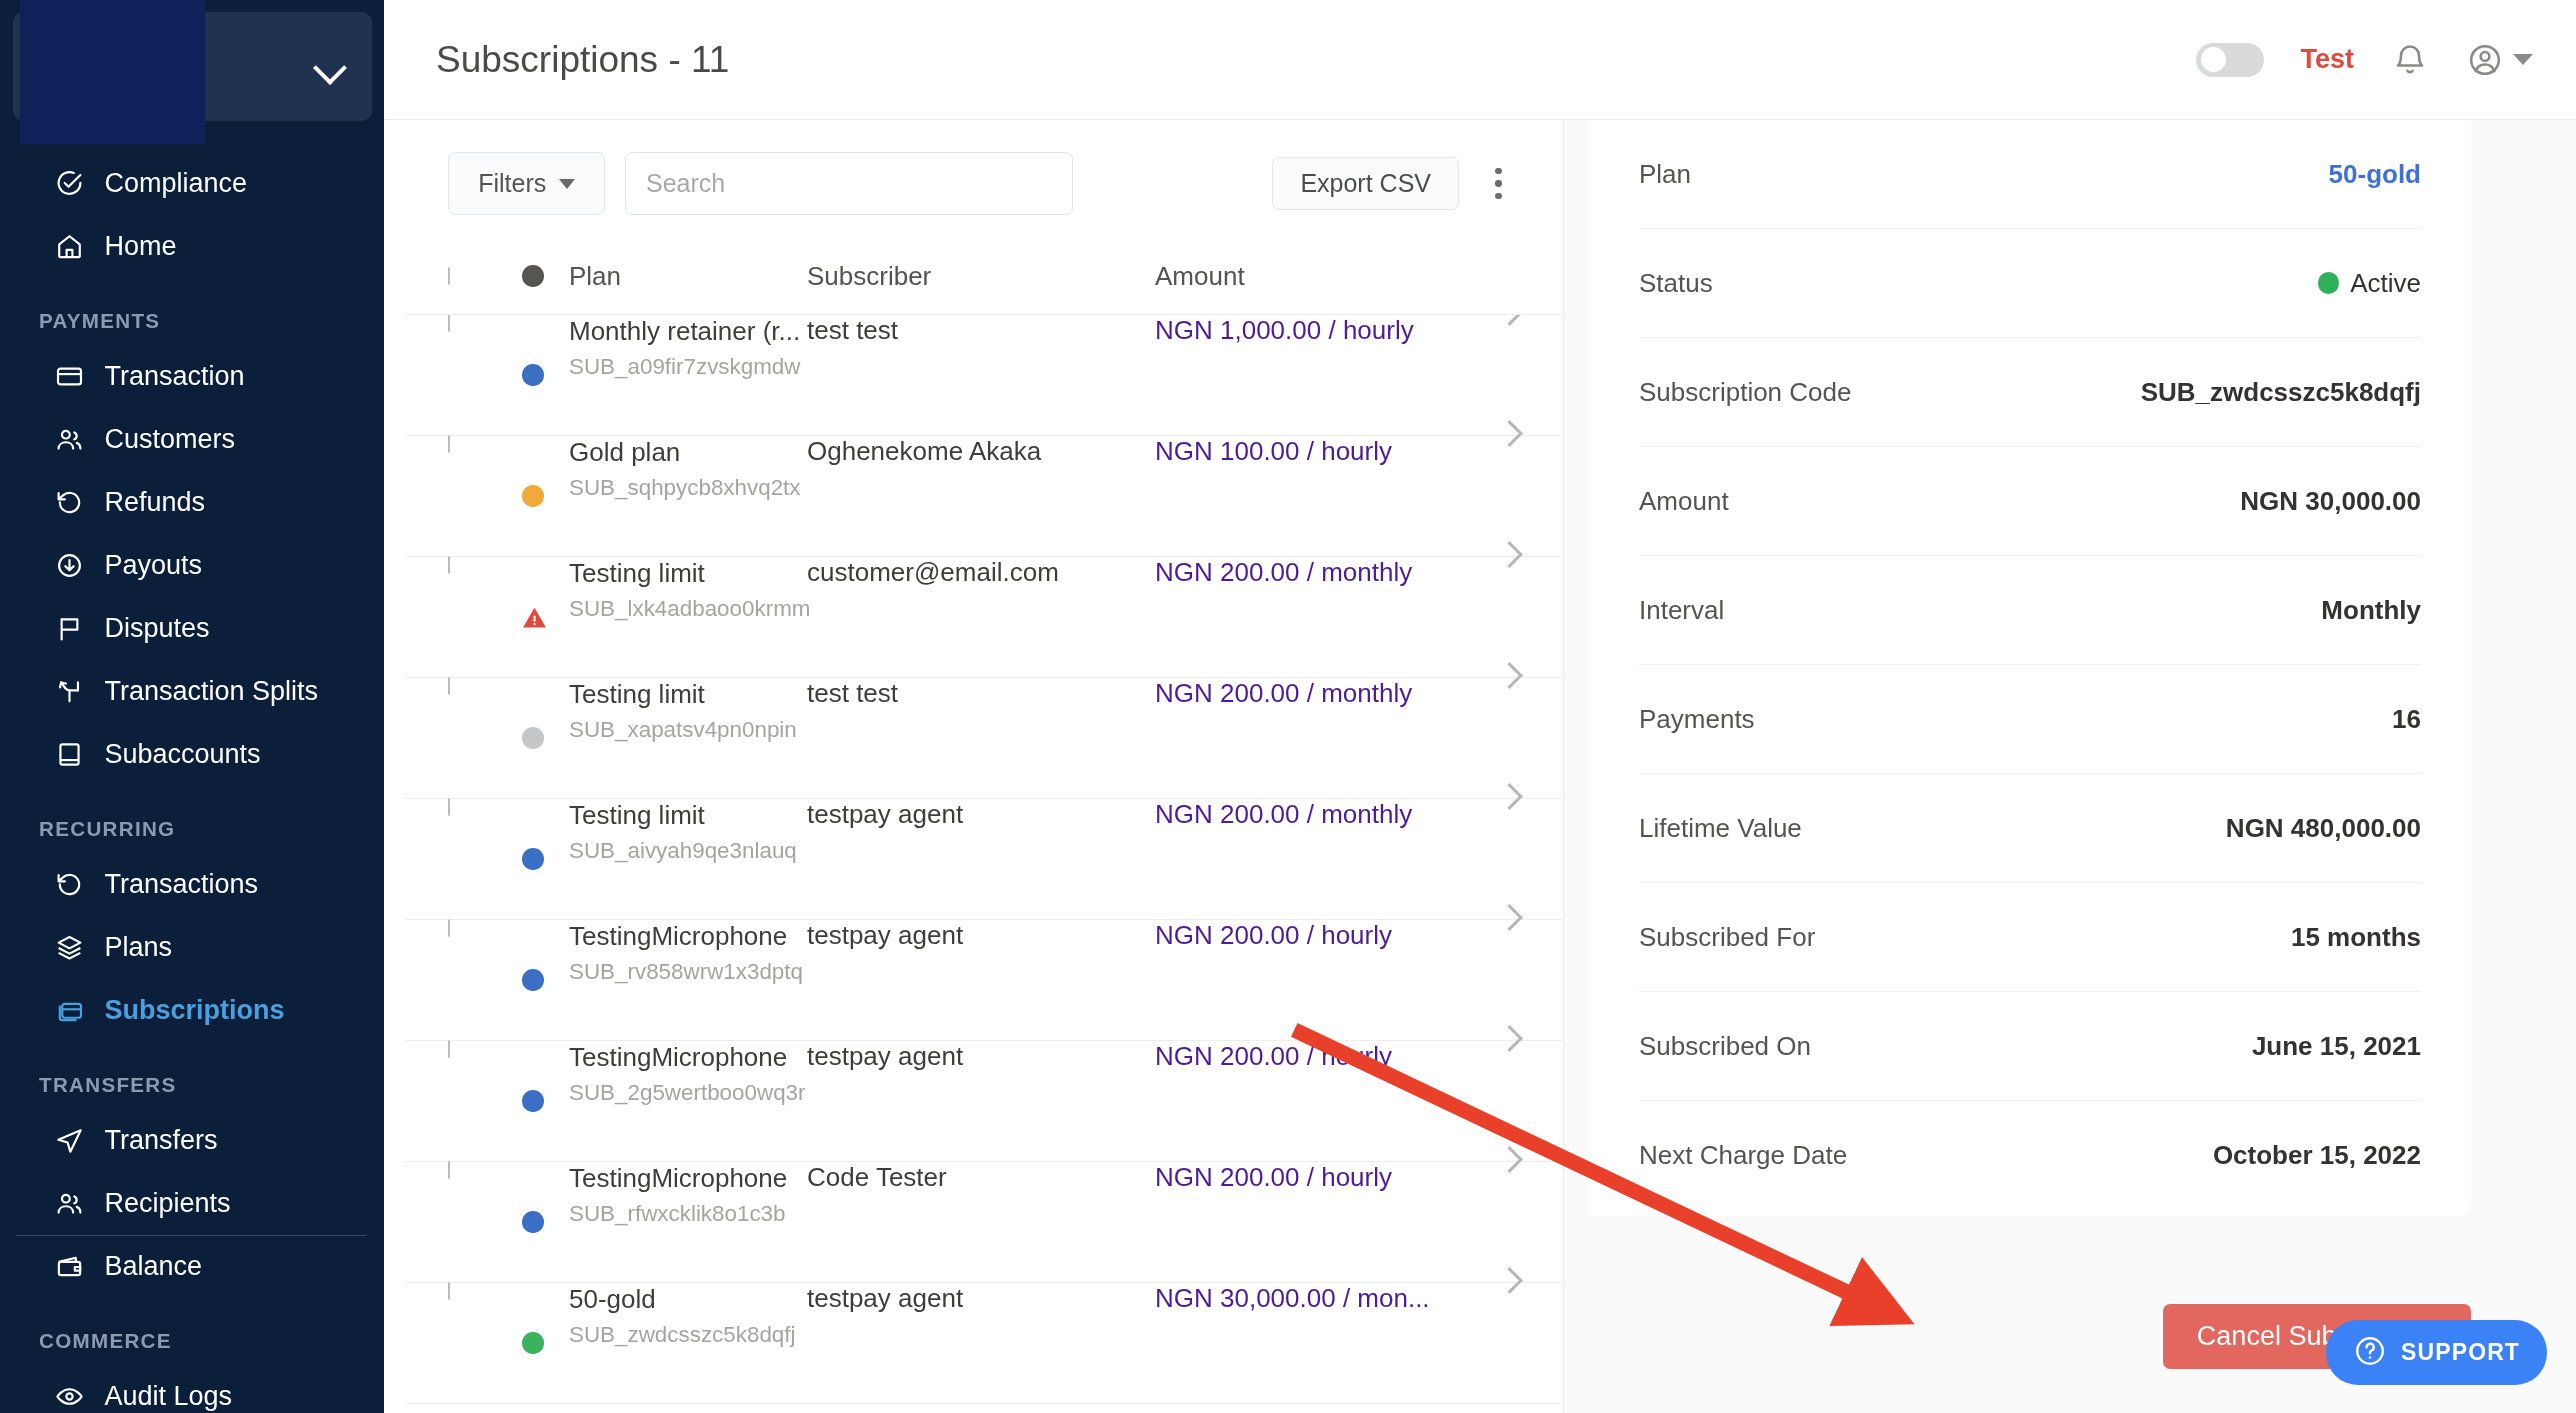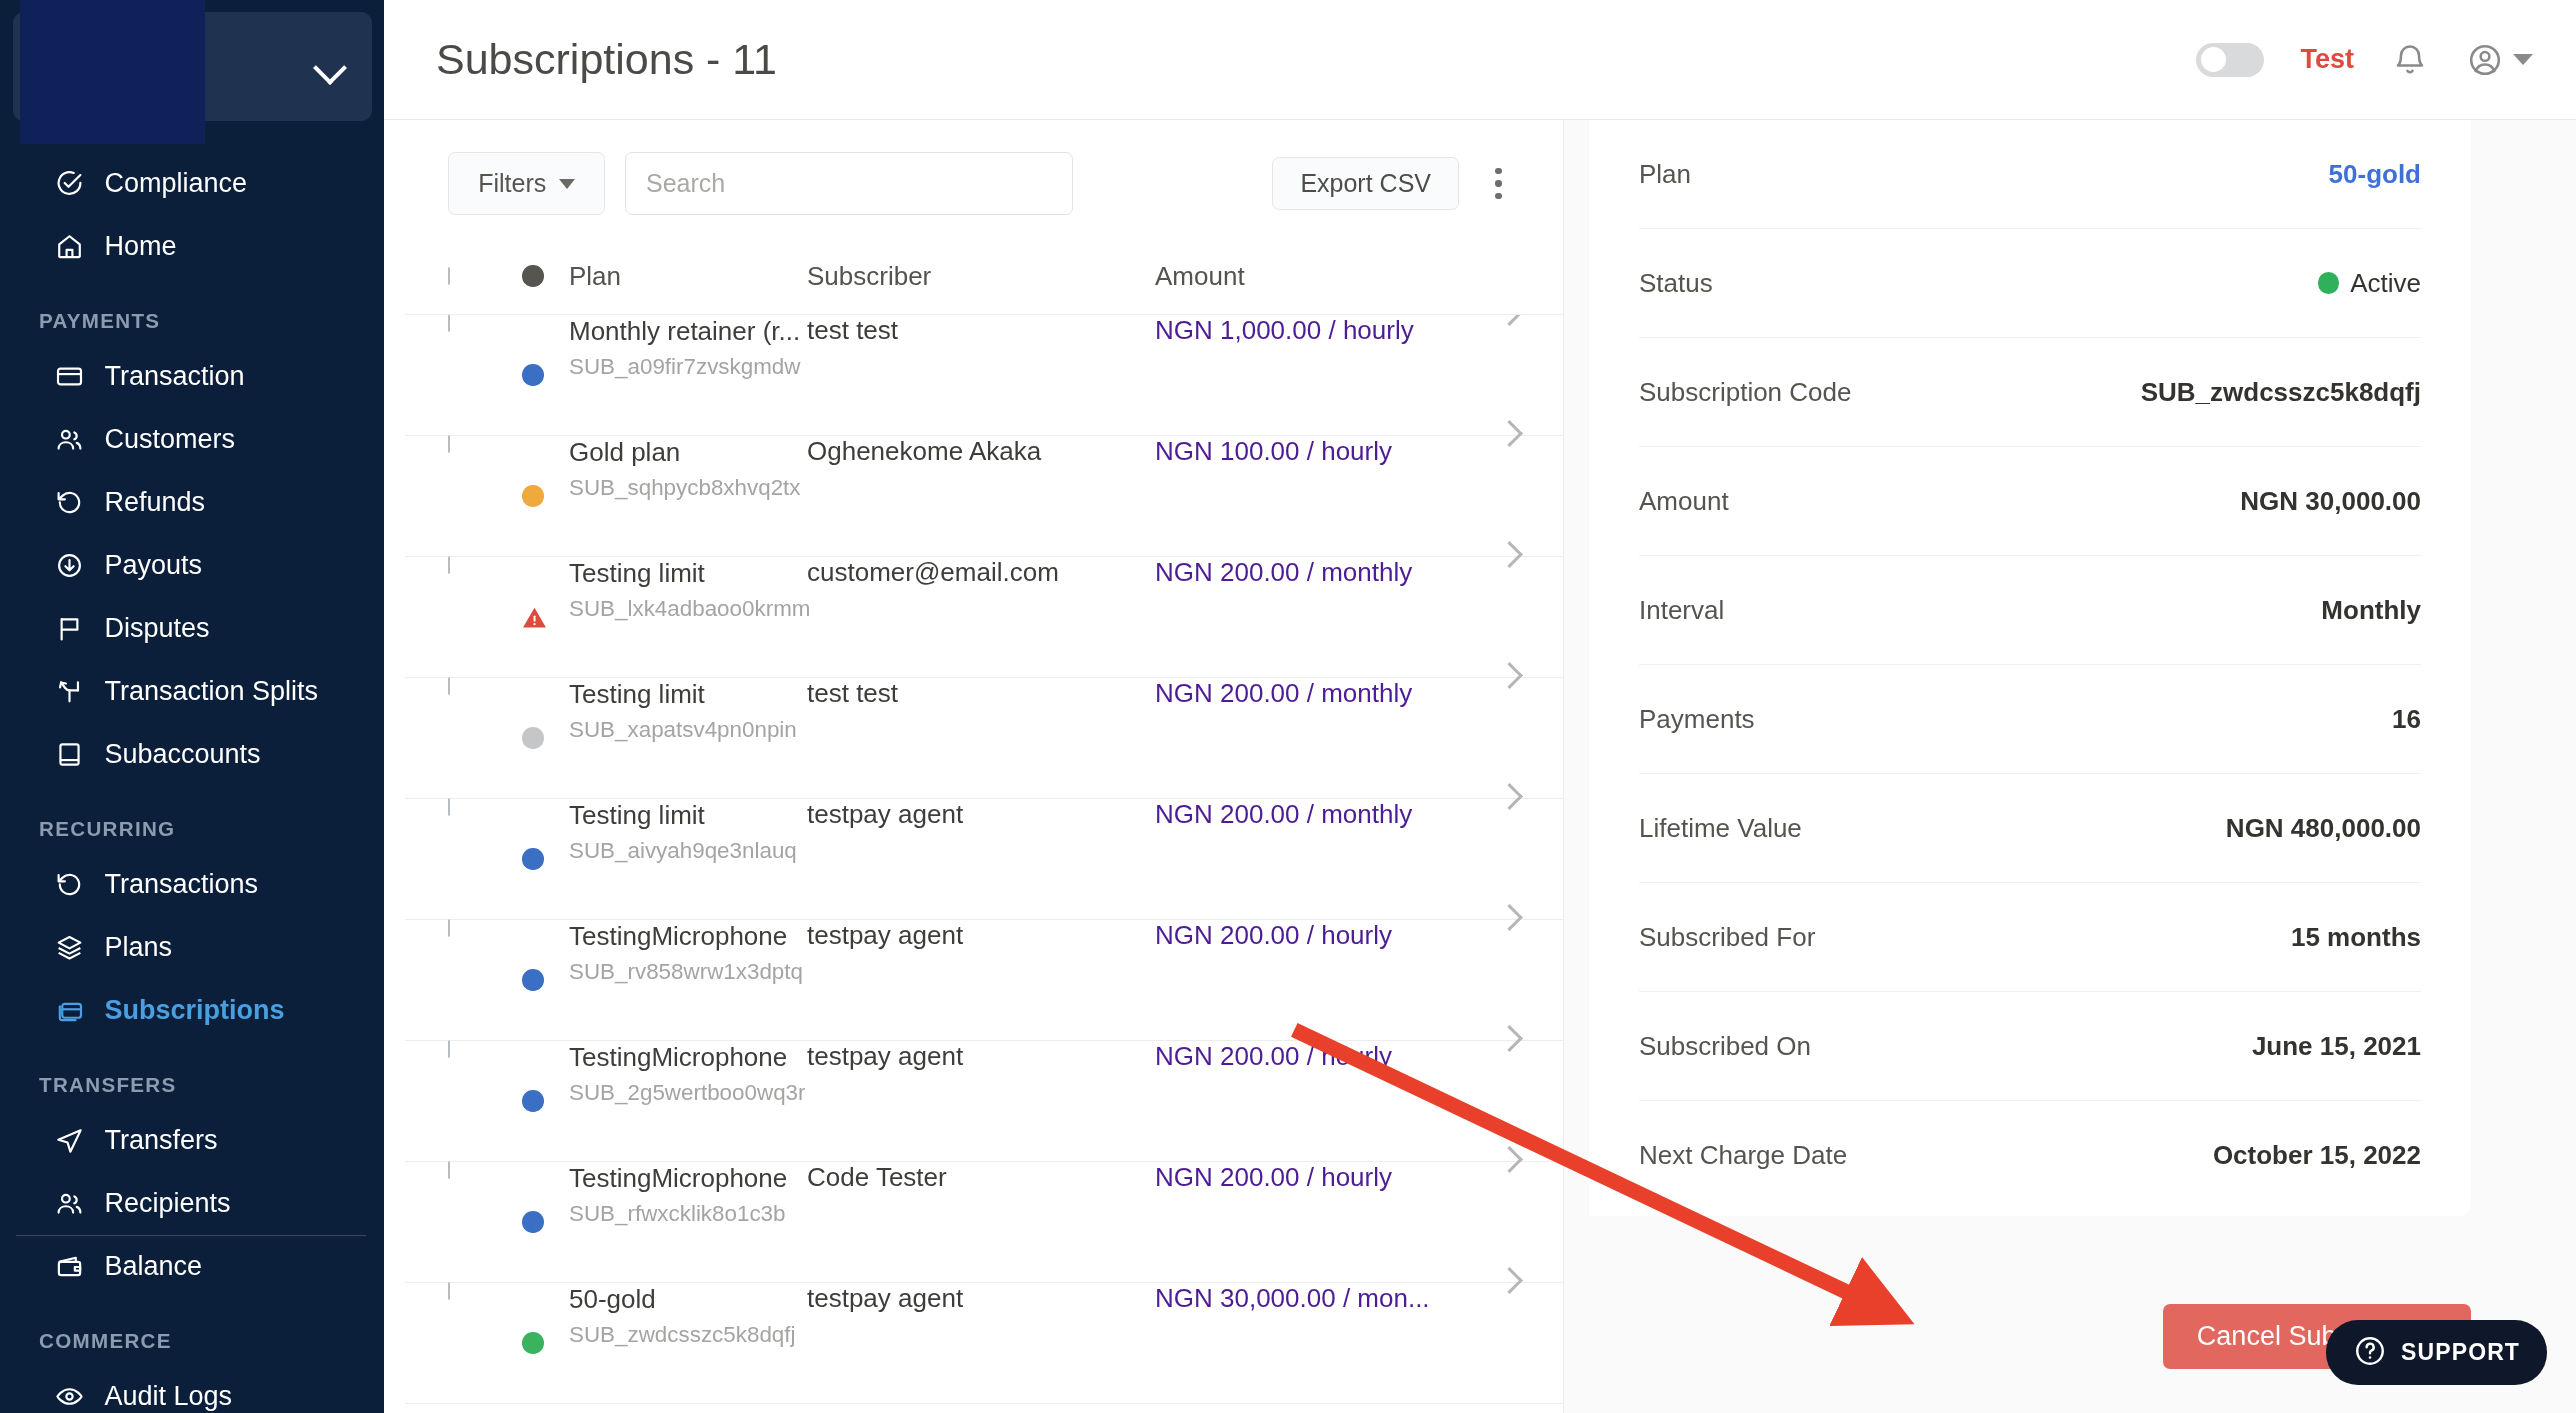--- a/index.html
+++ b/index.html
@@ -67,21 +67,21 @@
   
   .main { flex: 1; height: 1414px; background: #ffffff;
           display: flex; flex-direction: column; position: relative; }
 
   .topbar {
     height: 120px; flex: 0 0 120px;
     border-bottom: 0.9px solid #e8eaed;
     display: flex; align-items: center; justify-content: space-between;
     padding: 0 43px 0 52px; background: #fff;
   }
-  .page-title { font-size: 43px; color: #4a4a46; }
+  .page-title { font-size: 37px; color: #4a4a46; }
   .topbar-right { display: flex; align-items: center; gap: 36px; }
   .toggle {
     width: 68px; height: 34px; border-radius: 17px; background: #d9dadb;
     position: relative; cursor: pointer;
   }
   .toggle .knob {
     position: absolute; left: 4.5px; top: 4.5px;
     width: 25px; height: 25px; border-radius: 50%; background: #ffffff;
   }
   .mode-label { color: #e0493f; font-size: 27px; font-weight: bold; }
@@ -189,21 +189,21 @@
     position: absolute; right: 105px; top: 1184px;
     display: flex; justify-content: flex-end; width: 628px;
   }
   .btn-cancel {
     background: #e2675e; color: #ffffff; border: none; border-radius: 7.2px;
     font-size: 27px; font-family: "Liberation Sans", sans-serif;
     padding: 0 34px; height: 65px; cursor: pointer;
   }
   .support-pill {
     position: absolute; right: 29px; bottom: 29px;
-    height: 65px; padding: 0 27px; border-radius: 32px; background: #0f172a;
+    height: 65px; padding: 0 27px; border-radius: 32px; background: #3b82f6;
     display: flex; align-items: center; gap: 14.4px; cursor: pointer;
   }
   .support-pill .txt { color: #ffffff; font-size: 23px; font-weight: bold; letter-spacing: 1.1px; }
 
   .arrow-overlay { position: absolute; left: 0; top: 0; width: 2576px; height: 1414px;
                    pointer-events: none; }
 </style>
 </head>
 <body>
 

